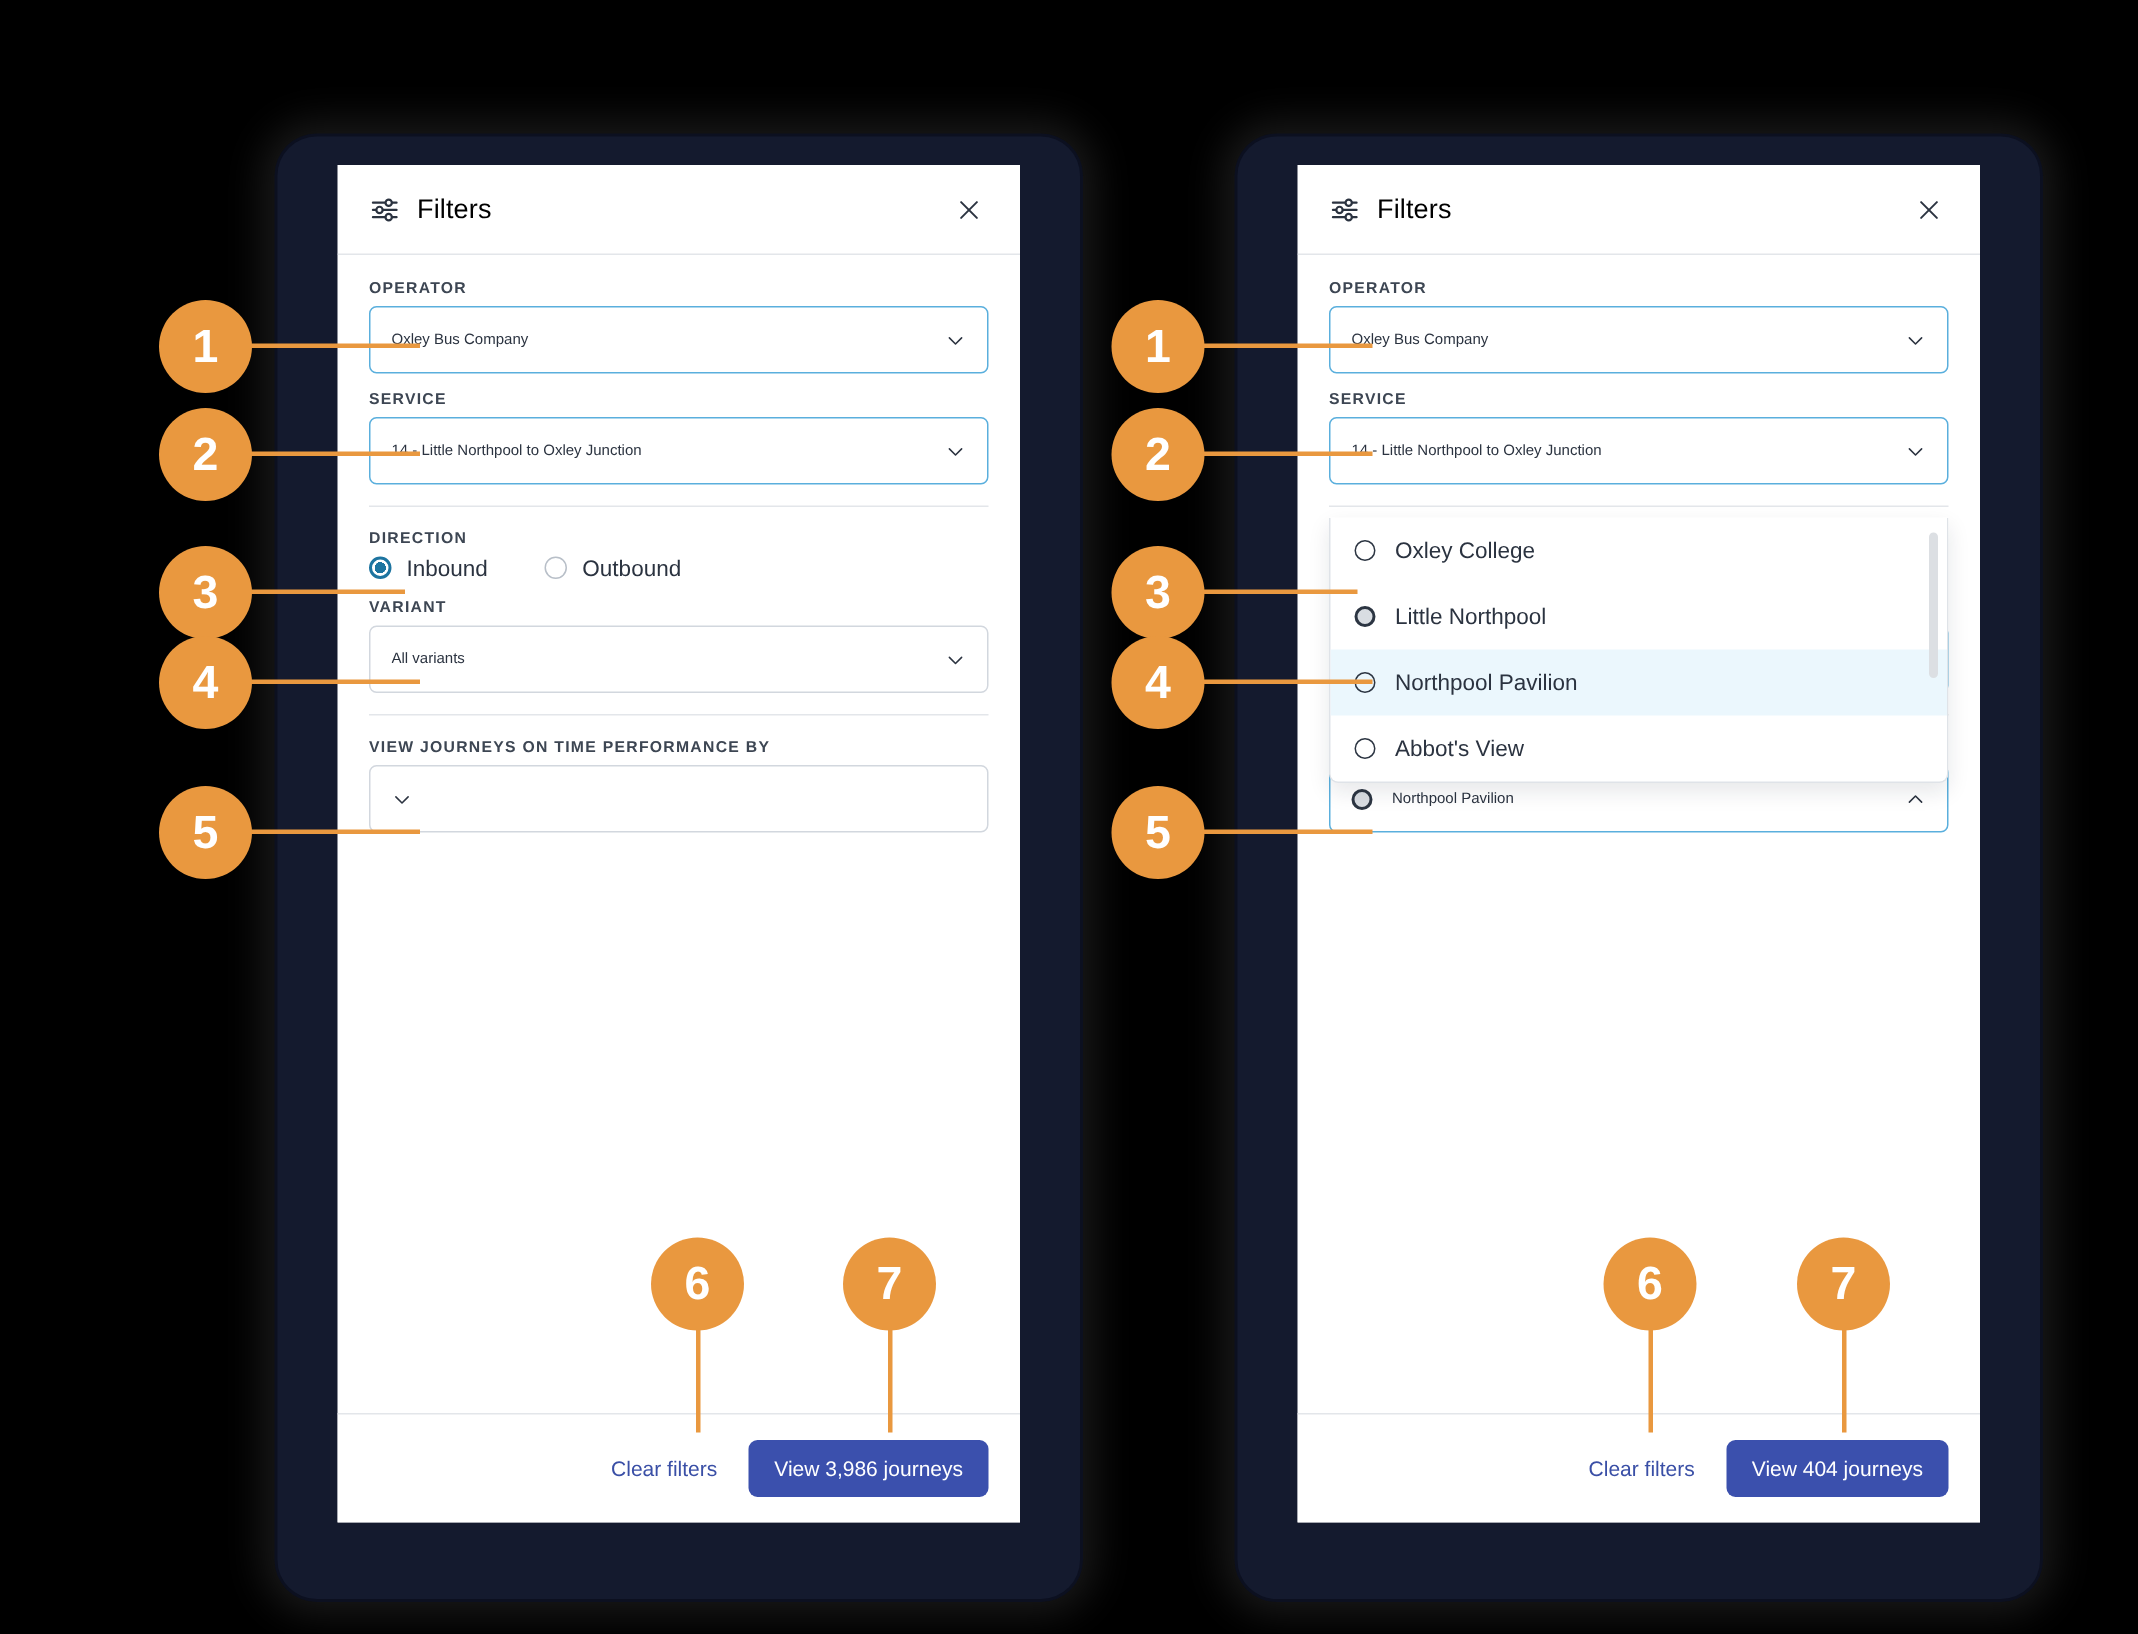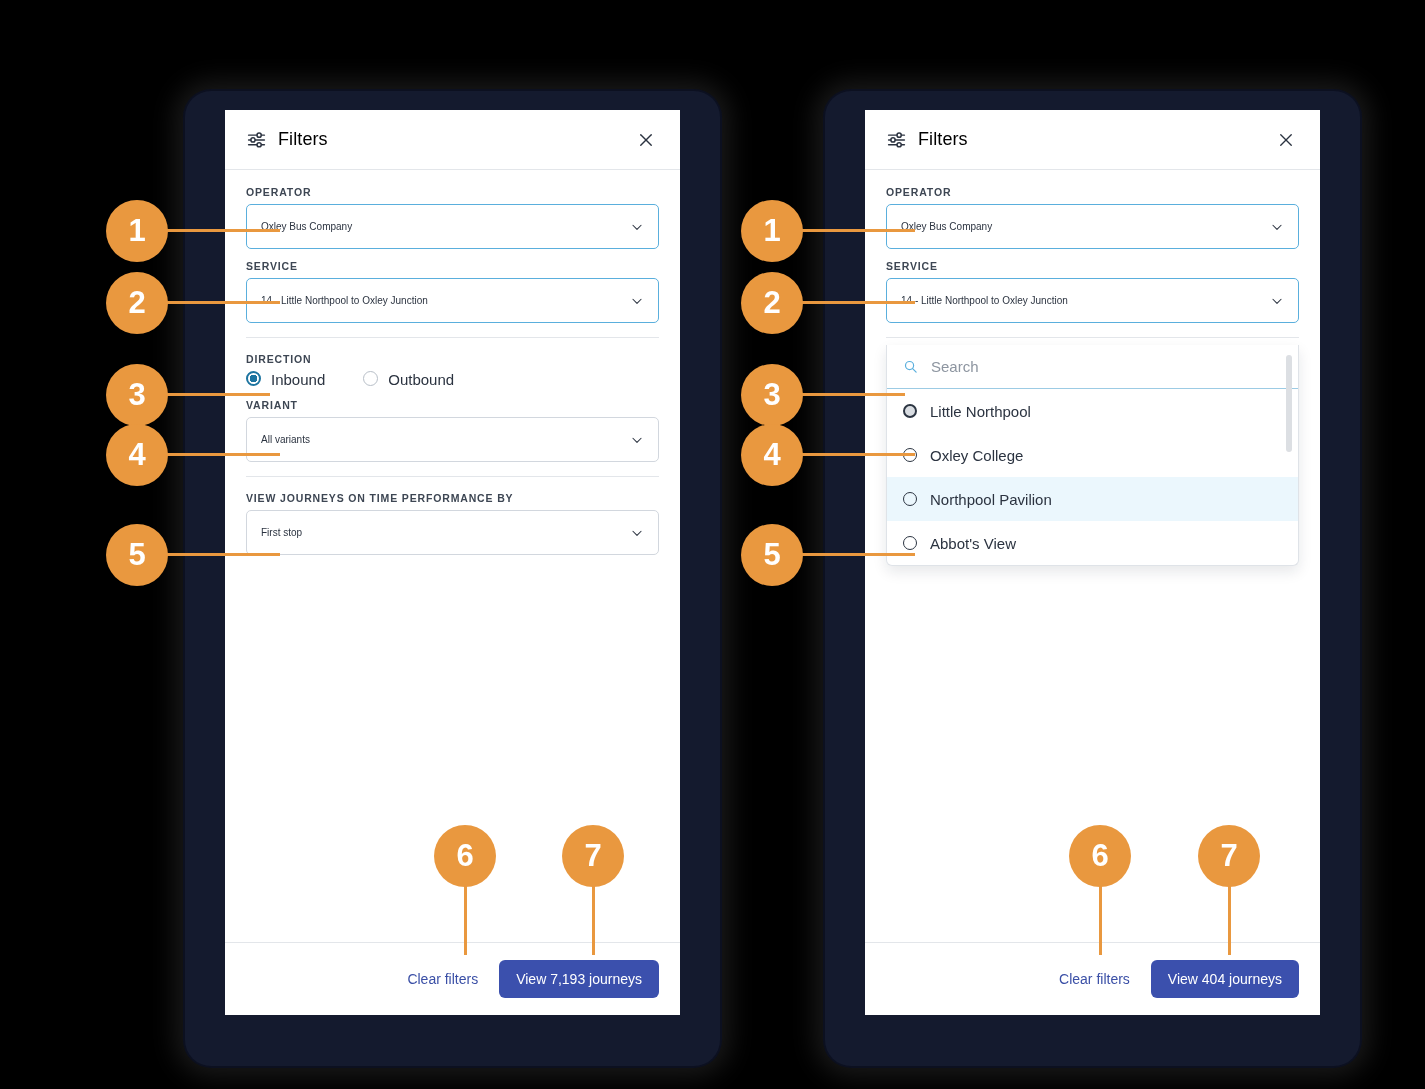--- a/index.html
+++ b/index.html
@@ -219,32 +219,31 @@
               <path d="M5 9l7 7 7-7"></path>
             </svg>
         </div>
       </div>
 
       <div class="divider"></div>
 
       <div class="field">
         <div class="field-label">VIEW JOURNEYS ON TIME PERFORMANCE BY</div>
         <div class="select">
-          <span class="select-value">First stop</span>
           <svg class="chev" viewBox="0 0 24 24">
               <path d="M5 9l7 7 7-7"></path>
             </svg>
         </div>
       </div>
 
     </div>
 
     <div class="sheet-footer">
       <button class="link-btn">Clear filters</button>
-      <button class="primary-btn">View 7,193 journeys</button>
+      <button class="primary-btn">View 3,986 journeys</button>
     </div>
 
   </div>
 </div>
 
 <div class="phone right">
   <div class="screen">
 
     <div class="sheet-header">
       <span class="icon">
@@ -325,36 +324,29 @@
         <div class="select open">
           <span class="r" style="width:14px;height:14px;border-radius:50%;border:2.5px solid #2c3542;background:#d9dde2;box-sizing:border-box;flex:0 0 auto;margin-right:13px;"></span>
           <span class="select-value">Northpool Pavilion</span>
           <svg class="chev" viewBox="0 0 24 24">
               <path d="M5 15l7-7 7 7"></path>
             </svg>
         </div>
       </div>
 
       <div class="dropdown">
-        <div class="dd-search">
-          <svg viewBox="0 0 24 24">
-            <circle cx="10.5" cy="10.5" r="6.5" fill="none" stroke="#5aafdd" stroke-width="1.9"></circle>
-            <line x1="15.4" y1="15.4" x2="21" y2="21" stroke="#5aafdd" stroke-width="1.9" stroke-linecap="round"></line>
-          </svg>
-          <input class="dd-search-input" type="text" placeholder="Search" style="">
-        </div>
-
+
+        <div class="dd-item">
+          <span class="r"></span>
+          <span class="t">Oxley College</span>
+        </div>
         <div class="dd-item cur">
           <span class="r"></span>
           <span class="t">Little Northpool</span>
         </div>
-        <div class="dd-item">
-          <span class="r"></span>
-          <span class="t">Oxley College</span>
-        </div>
         <div class="dd-item hl">
           <span class="r"></span>
           <span class="t">Northpool Pavilion</span>
         </div>
         <div class="dd-item">
           <span class="r"></span>
           <span class="t">Abbot's View</span>
         </div>
 
         <div class="dd-scrolltrack">

